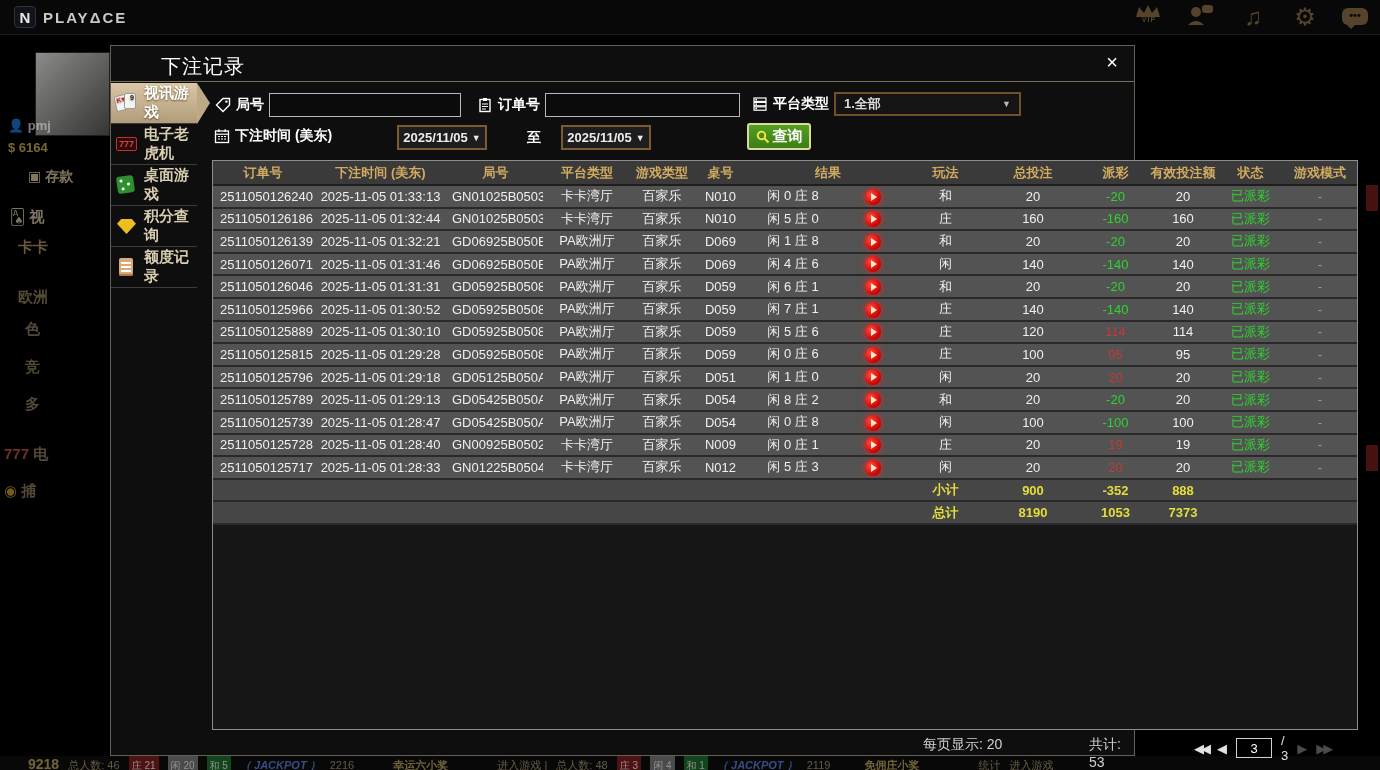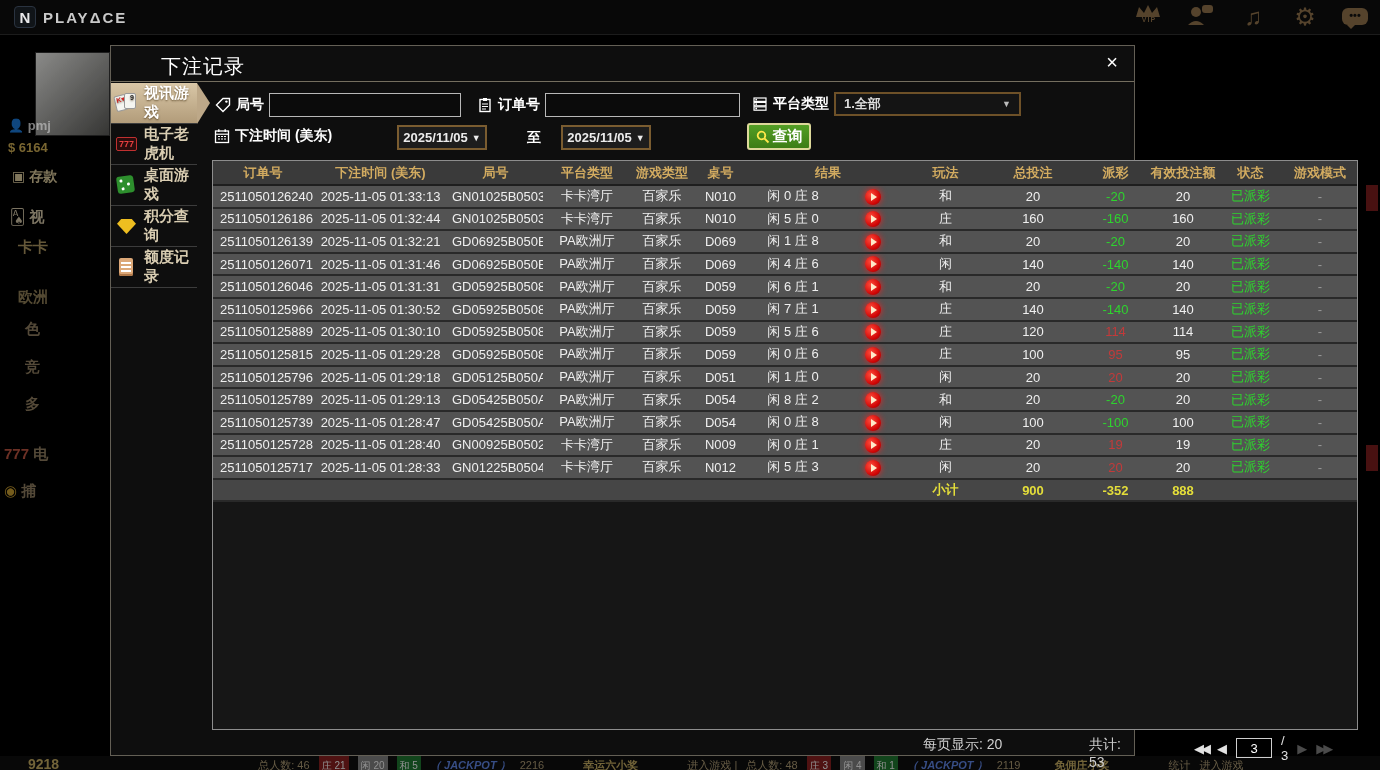--- a/index.html
+++ b/index.html
@@ -144,35 +144,35 @@
     <div class="tb-icon">⚙</div>
     <div class="tb-icon">
         <div class="chat-bubble">•••</div>
       </div>
   </div>
 </div>
 
 <div class="avatar bgfrag"></div>
 <div class="bgfrag" style="left:8px;top:118px;font-size:13px;color:#cfcfcf">👤 <span>pmj</span></div>
 <div class="bgfrag" style="left:8px;top:140px;font-size:13px;color:#c9a952">$ <span>6164</span></div>
-<div class="bgfrag" style="left:12px;top:168px;font-size:14px;color:#d8c79a">▣ <span>存款</span></div>
+<div class="bgfrag" style="left:28px;top:168px;font-size:14px;color:#d8c79a">▣ <span>存款</span></div>
 <div class="bgfrag" style="left:10px;top:208px;font-size:15px;color:#cfc2a4">🂡 <span>视</span></div>
 <div class="bgfrag" style="left:18px;top:238px;color:#a8935f"><span>卡卡</span></div>
 <div class="bgfrag" style="left:18px;top:288px;color:#8d7c55"><span>欧洲</span></div>
 <div class="bgfrag" style="left:25px;top:320px"><span>色</span></div>
 <div class="bgfrag" style="left:25px;top:358px"><span>竞</span></div>
 <div class="bgfrag" style="left:25px;top:395px"><span>多</span></div>
 <div class="bgfrag" style="left:4px;top:445px;color:#b4513e">777 <span style="color:#8c7b5e">电</span></div>
 <div class="bgfrag" style="left:4px;top:482px;color:#c49a30">◉ <span style="color:#8c7b5e">捕</span></div>
 <div class="bgfrag" style="left:1366px;top:185px;width:12px;height:26px;background:#5a1515;opacity:.8"></div>
 <div class="bgfrag" style="left:1366px;top:445px;width:12px;height:26px;background:#5a1515;opacity:.8"></div>
 
 <div class="bstrip">
   <span class="goldtx" style="margin-left:28px;font-size:14px">9218</span>
-  <span style="margin-left:190px">总人数: 46</span>
+  <span style="">总人数: 46</span>
   <span class="badge b-red">庄 21</span>
   <span class="badge b-blue">闲 20</span>
   <span class="badge b-green">和 5</span>
   <span class="jp">（ JACKPOT ）</span>
   <span>2216</span>
   <span class="goldtx" style="margin-left:30px">幸运六小奖</span>
   <span style="margin-left:40px">进入游戏 |</span>
   <span>总人数: 48</span>
   <span class="badge b-red">庄 3</span>
   <span class="badge b-blue">闲 4</span>
@@ -533,20 +533,28 @@
         </tbody>
       <tbody>
         <tr class="sum-row">
           <td colspan="8"></td>
           <td>小计</td>
           <td>900</td>
           <td>-352</td>
           <td>888</td>
           <td colspan="2"></td>
         </tr>
+        <tr class="sum-row">
+          <td colspan="8"></td>
+          <td>总计</td>
+          <td>8190</td>
+          <td>1053</td>
+          <td>7373</td>
+          <td colspan="2"></td>
+        </tr>
       </tbody>
     </table>
   </div>
 
   <div class="pg-txt" style="left:812px">每页显示: 20</div>
   <div class="pg-txt" style="left:978px">共计: 53</div>
   <div class="pager">
     <span class="pg-btn">◀◀</span>
     <span class="pg-btn" style="letter-spacing:0">◀</span>
     <input class="pg-input" value="3" style="">

